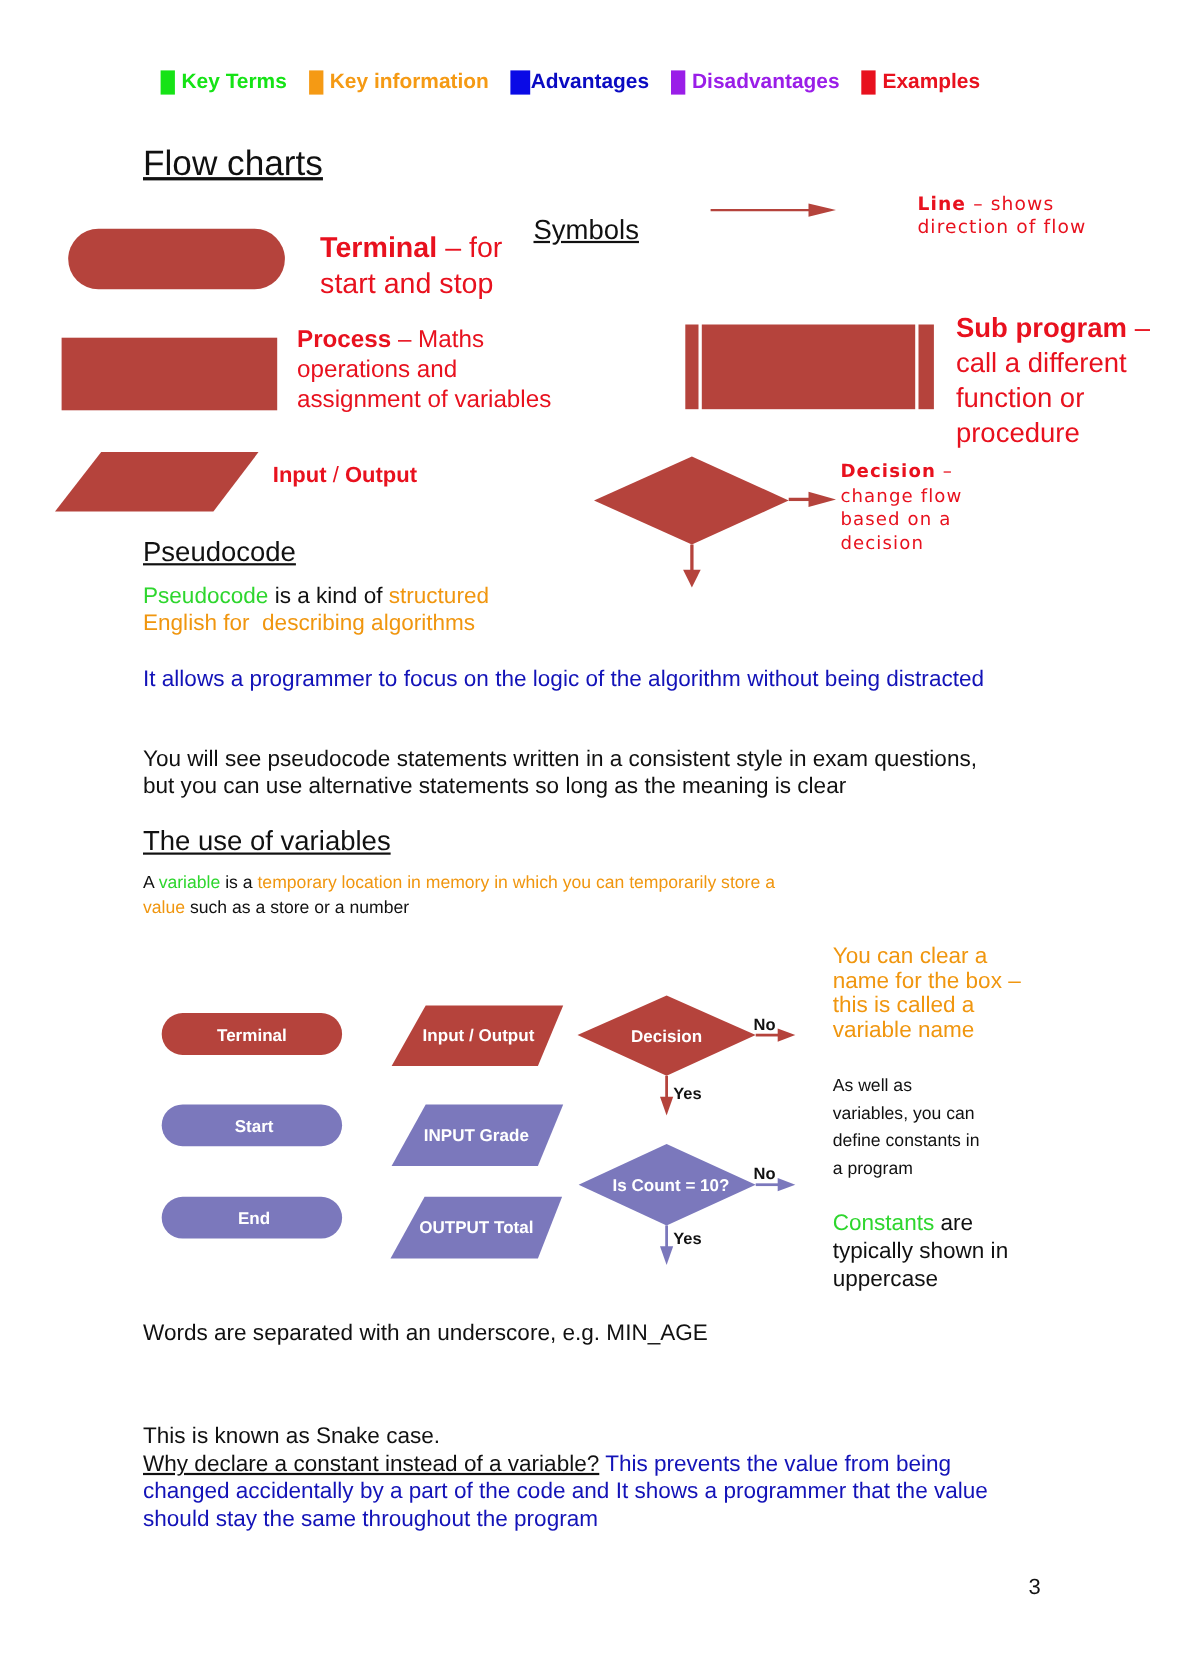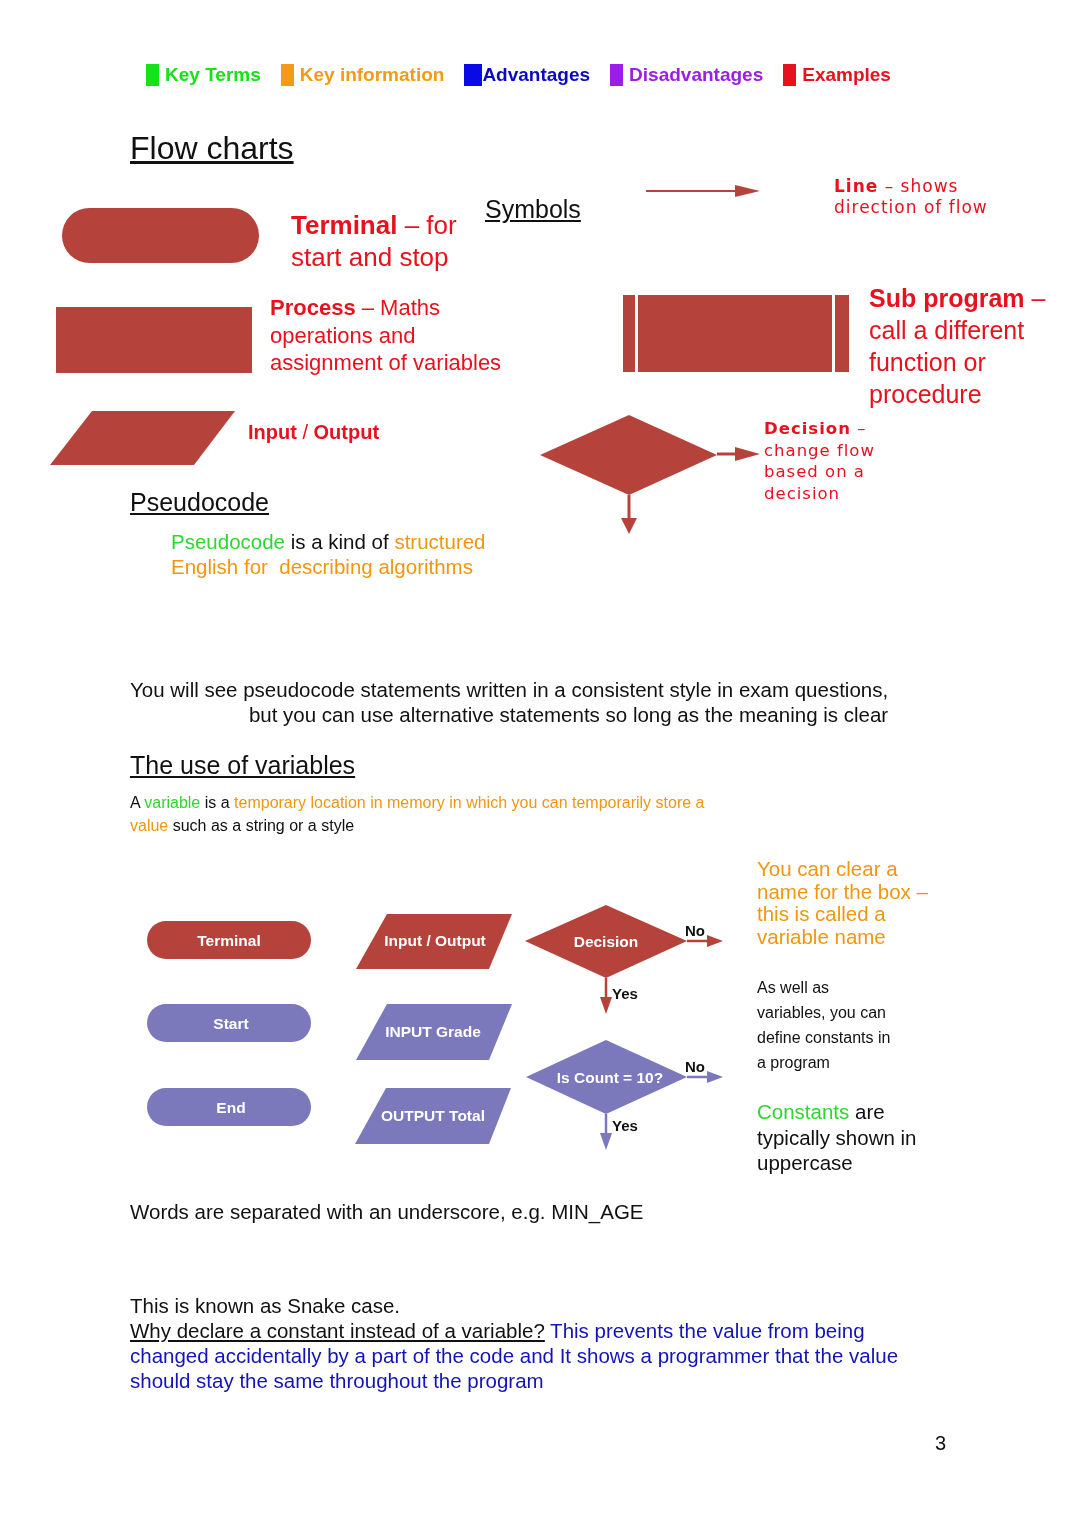--- a/index.html
+++ b/index.html
@@ -107,39 +107,39 @@
 
 <div class="abs red wide" style="left:764px; top:418px; font-size:16.5px; line-height:21.5px;">
   <b>Decision</b><span> –</span><br>
   <span>change flow</span><br>
   <span>based on a</span><br>
   <span>decision</span>
 </div>
 
 <div class="abs u-head" style="left:130px; top:488px;">Pseudocode</div>
 
-<div class="abs txt20" style="left:130px; top:529px;margin-left:41px;">
+<div class="abs txt20" style="left:130px; top:529px;">
   <span class="green">Pseudocode</span><span> is a kind of </span><span class="orange">structured</span><br>
   <span class="orange" style="white-space:pre">English for  describing algorithms</span>
 </div>
 
 <div class="abs txt20 blue" style="left:130px; top:605px;">
-  <br>
-</div>
-
-<div class="abs txt20" style="left:130px; top:677px;text-align:right;">
+  <span>It allows a programmer to focus on the logic of the algorithm without being distracted</span><br>
+</div>
+
+<div class="abs txt20" style="left:130px; top:677px;">
   <span>You will see pseudocode statements written in a consistent style in exam questions,</span><br>
   <span>but you can use alternative statements so long as the meaning is clear</span>
 </div>
 
 <div class="abs u-head" style="left:130px; top:751px;">The use of variables</div>
 
 <div class="abs" style="left:130px; top:791px; font-size:16px; line-height:23px;">
   <span style="white-space:pre">A </span><span class="green">variable</span><span style="white-space:pre"> is a </span><span class="orange">temporary location in memory in which you can temporarily store a</span><br>
-  <span class="orange">value</span><span> such as a string or a style</span>
+  <span class="orange">value</span><span> such as a store or a number</span>
 </div>
 
 <svg class="abs" style="left:140px; top:895px;" width="600" height="270">
 
   <g>
     <rect x="7" y="26" width="164" height="38" rx="19" fill="#b5433c"></rect>
     <text x="89" y="51" font-size="15.5" fill="#fff" text-anchor="middle">Terminal</text>
   </g>
   <g>
     <polygon points="247,19 372,19 349,74 216,74" fill="#b5433c"></polygon>

